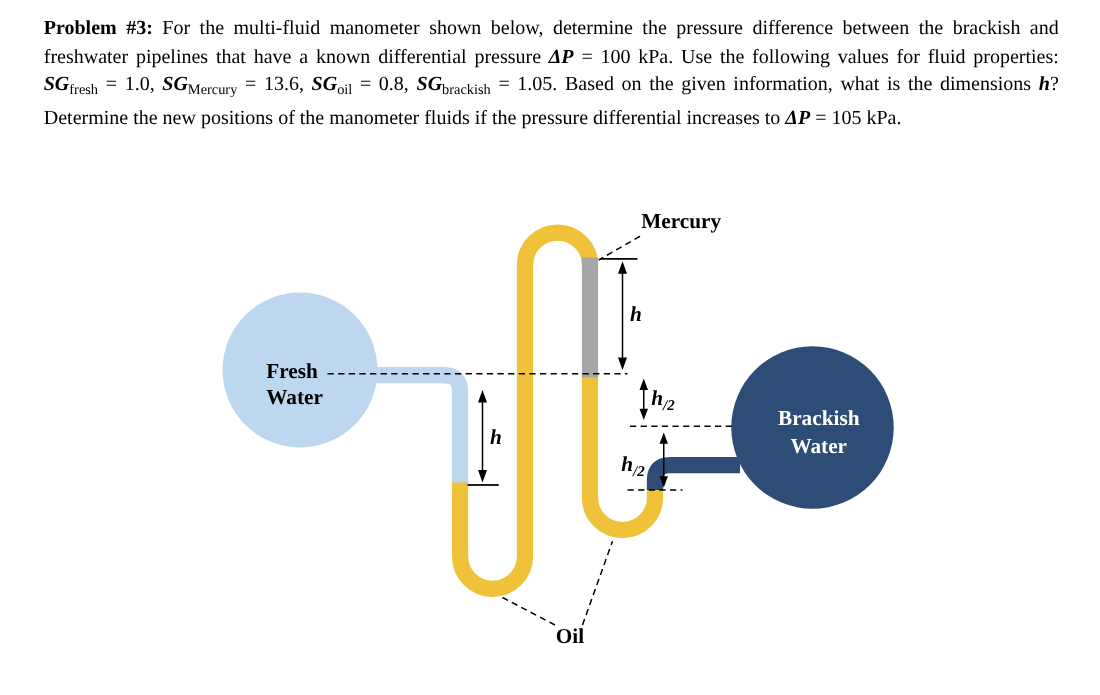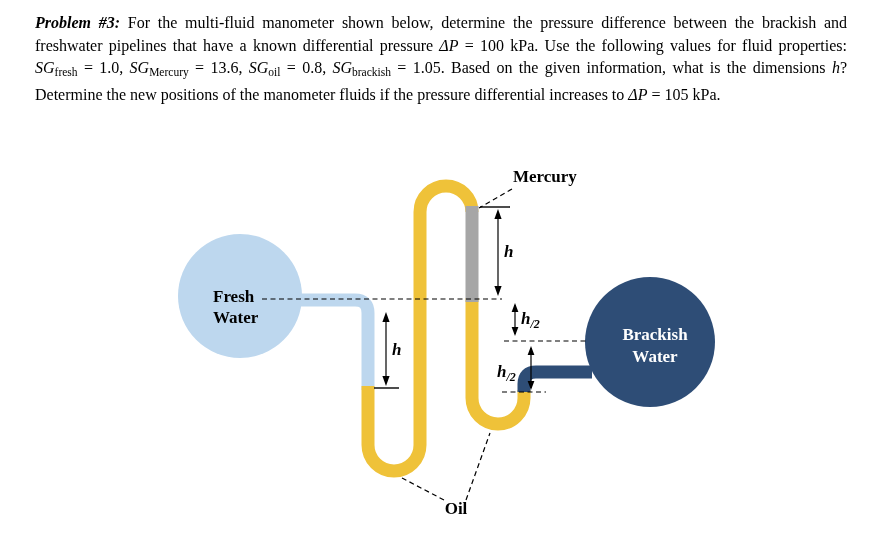--- a/index.html
+++ b/index.html
@@ -5,22 +5,22 @@
   html,body{margin:0;padding:0;}
   body{
     width:880px;height:556px;background:#ffffff;position:relative;overflow:hidden;
     font-family:"Liberation Serif","DejaVu Serif",serif;
   }
   .problem{
     position:absolute;left:35px;top:12px;width:812px;
     font:16px/22.5px "Liberation Serif","DejaVu Serif",serif;
     color:#000;text-align:justify;margin:0;
   }
-  .problem .b{font-weight:bold;font-style:italic;}
-  .problem .i{font-style:italic;}
+  .problem .b{font-weight:bold;}
+  .problem .i{font-style:italic;font-weight:bold;}
   .problem .sub{font-size:11.5px;vertical-align:-3px;}
   svg.diagram{position:absolute;left:0;top:0;}
   .tube{fill:none;stroke-linecap:butt;}
   .dash{stroke:#000;stroke-width:1.2;stroke-dasharray:5 3.5;fill:none;}
   .dim{stroke:#000;stroke-width:1.2;fill:none;}
   .tick{stroke:#000;stroke-width:1.4;}
   .ah{fill:#000;stroke:none;}
   .lbl{font-family:"Liberation Serif","DejaVu Serif",serif;font-weight:bold;font-size:17px;fill:#000;}
   .lblw{fill:#ffffff;}
   .vh{font-family:"Liberation Serif","DejaVu Serif",serif;font-weight:bold;font-style:italic;font-size:17px;fill:#000;}

